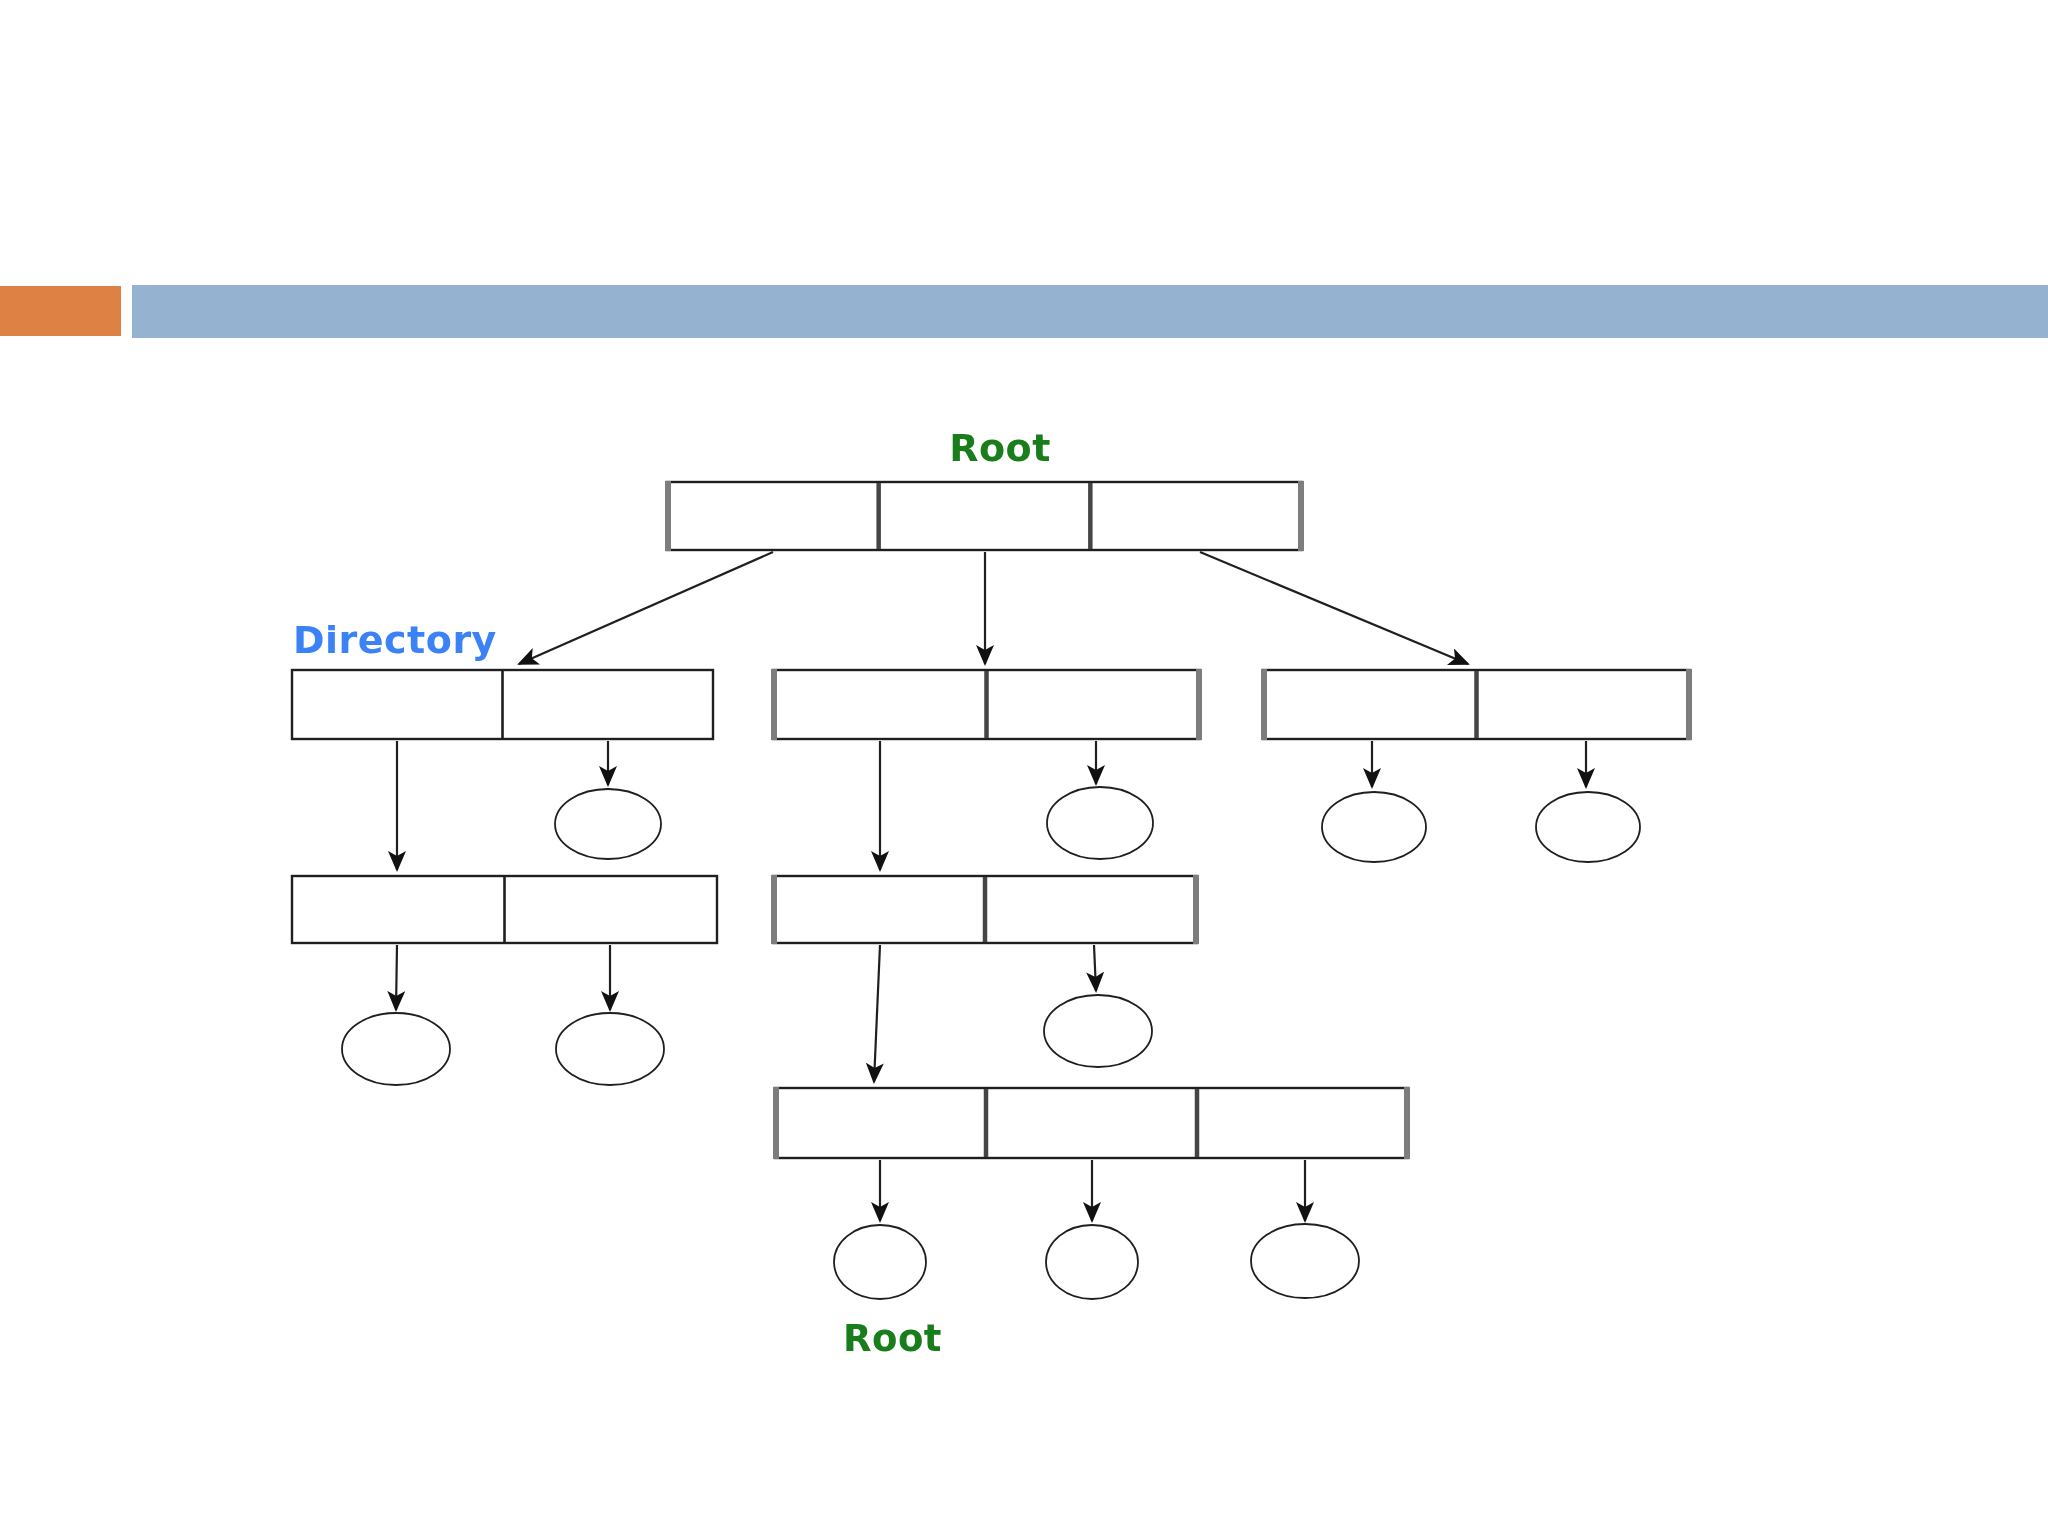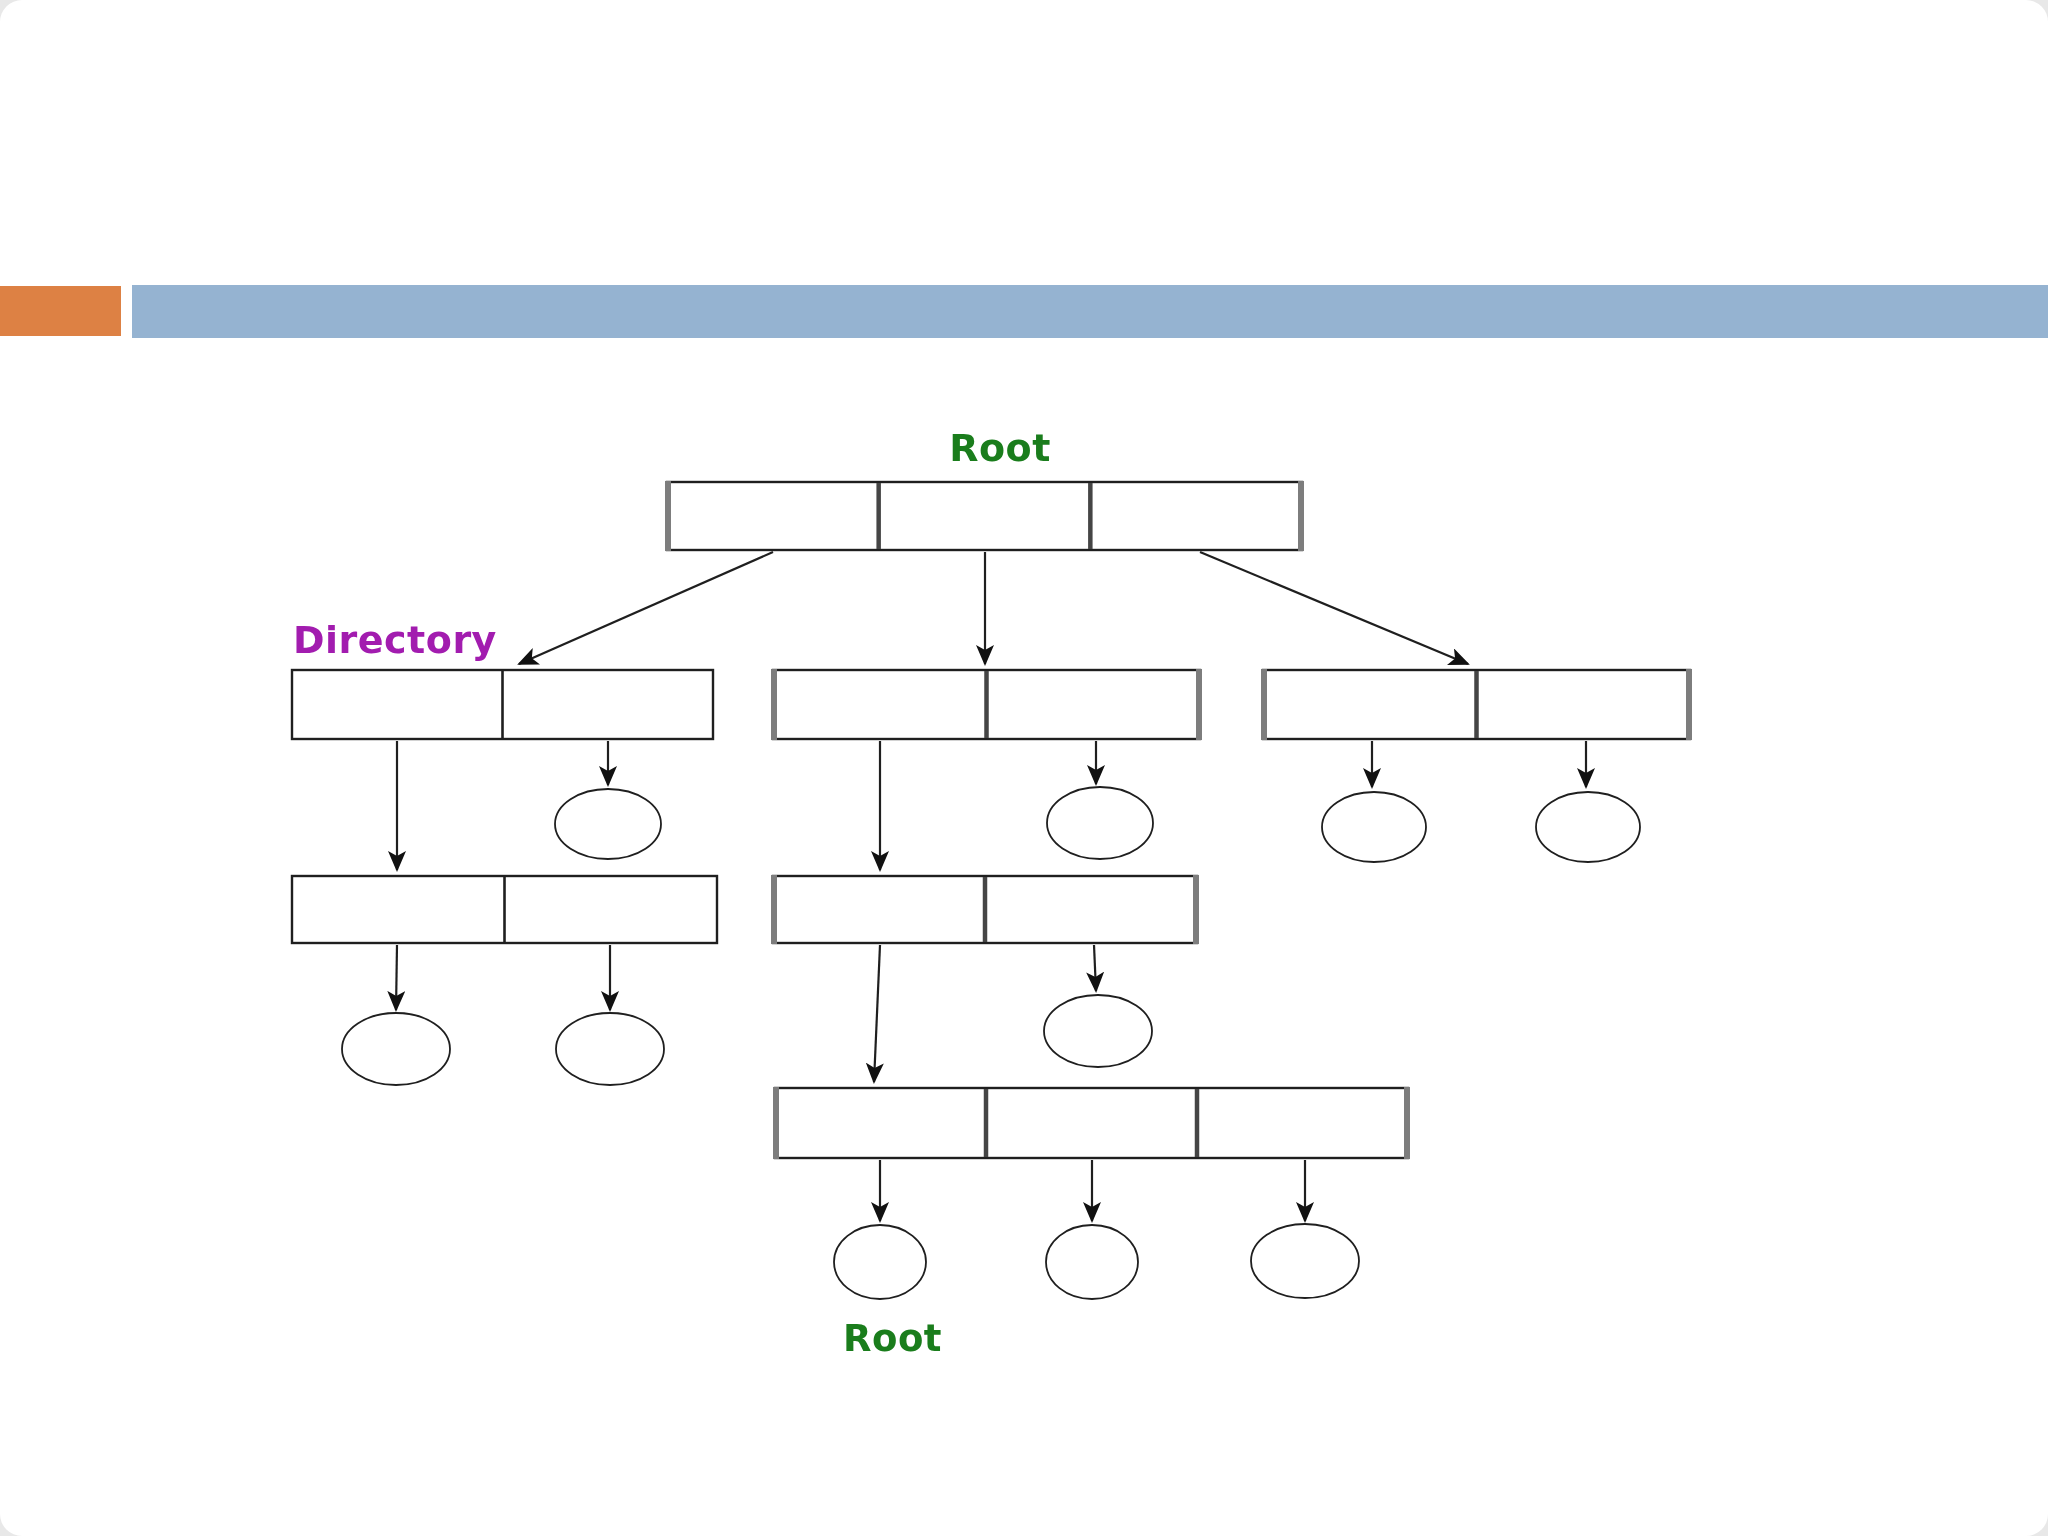--- a/index.html
+++ b/index.html
@@ -3,21 +3,20 @@
 <meta charset="utf-8">
 <style>
   html, body { margin: 0; padding: 0; background: #e8e8e8; }
   .slide {
     position: relative;
     width: 2048px;
     height: 1536px;
     background: #ffffff;
     overflow: hidden;
     font-family: "DejaVu Sans", "Liberation Sans", sans-serif;
-    border-radius: 22px;
   }
   .deco-bar { position: absolute; }
   #orange-block { left: 0;   top: 286px; width: 121px;  height: 50px; }
   #blue-bar     { left: 132px; top: 285px; width: 1916px; height: 53px; }
   #diagram { position: absolute; left: 0; top: 0; }
   .diagram-label {
     position: absolute;
     font-weight: bold;
     font-size: 38px;
     letter-spacing: 0.5px;
@@ -91,16 +90,16 @@
         <ellipse cx="396" cy="1049" rx="54" ry="36" fill="#ffffff" stroke="#1f1f1f" stroke-width="1.8"></ellipse>
         <ellipse cx="610" cy="1049" rx="54" ry="36" fill="#ffffff" stroke="#1f1f1f" stroke-width="1.8"></ellipse>
         <ellipse cx="1098" cy="1031" rx="54" ry="36" fill="#ffffff" stroke="#1f1f1f" stroke-width="1.8"></ellipse>
         <ellipse cx="880" cy="1262" rx="46" ry="37" fill="#ffffff" stroke="#1f1f1f" stroke-width="1.8"></ellipse>
         <ellipse cx="1092" cy="1262" rx="46" ry="37" fill="#ffffff" stroke="#1f1f1f" stroke-width="1.8"></ellipse>
         <ellipse cx="1305" cy="1261" rx="54" ry="37" fill="#ffffff" stroke="#1f1f1f" stroke-width="1.8"></ellipse>
       </g>
   </svg>
 
   <div id="label-root" class="diagram-label" style="color: rgb(26, 125, 28);">Root</div>
-  <div id="label-directory" class="diagram-label" style="color: #a21caf;">Directory</div>
+  <div id="label-directory" class="diagram-label" style="color: #3b82f6;">Directory</div>
   <div id="label-files" class="diagram-label" style="color: rgb(26, 125, 28);">Root</div>
 
 </div>
 
 </body></html>

